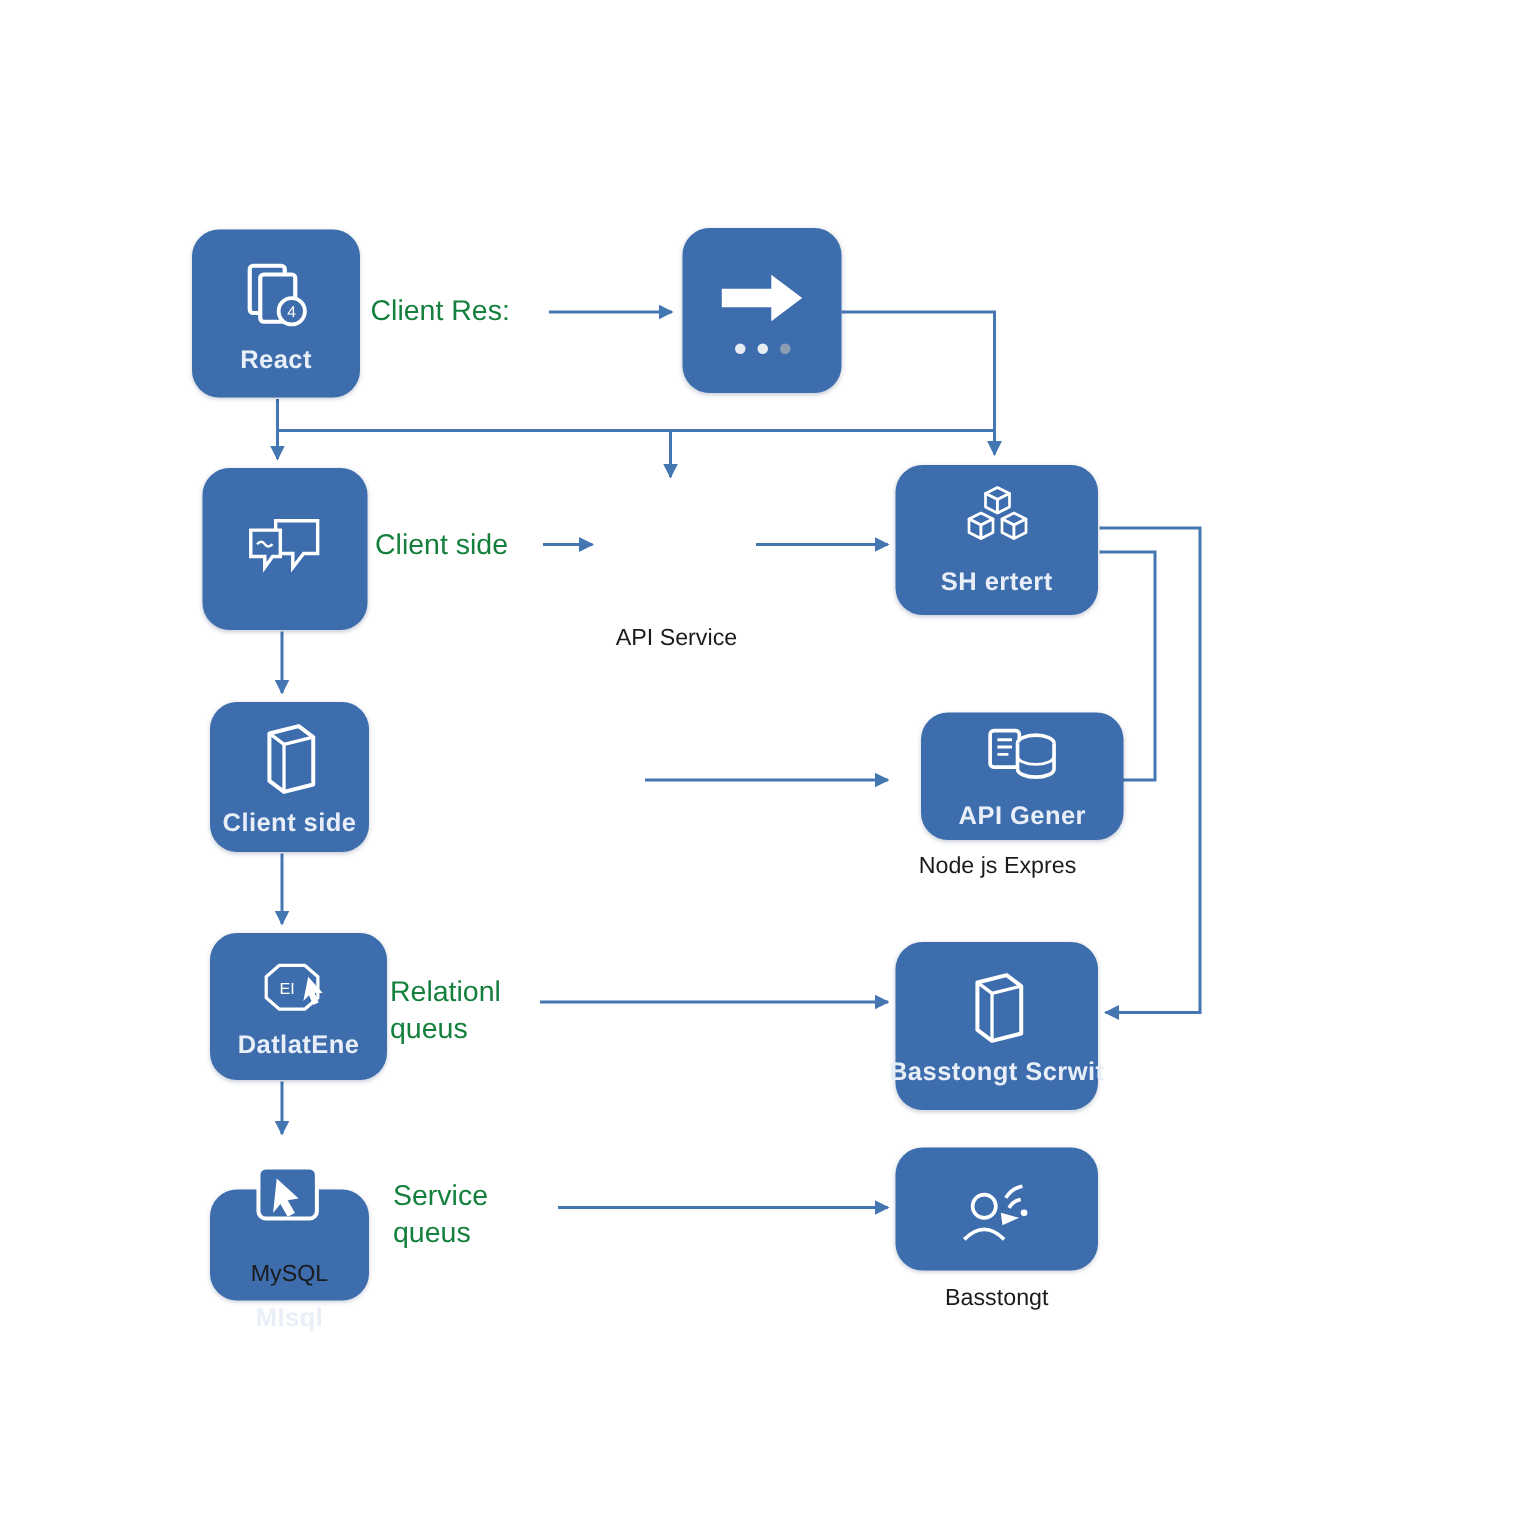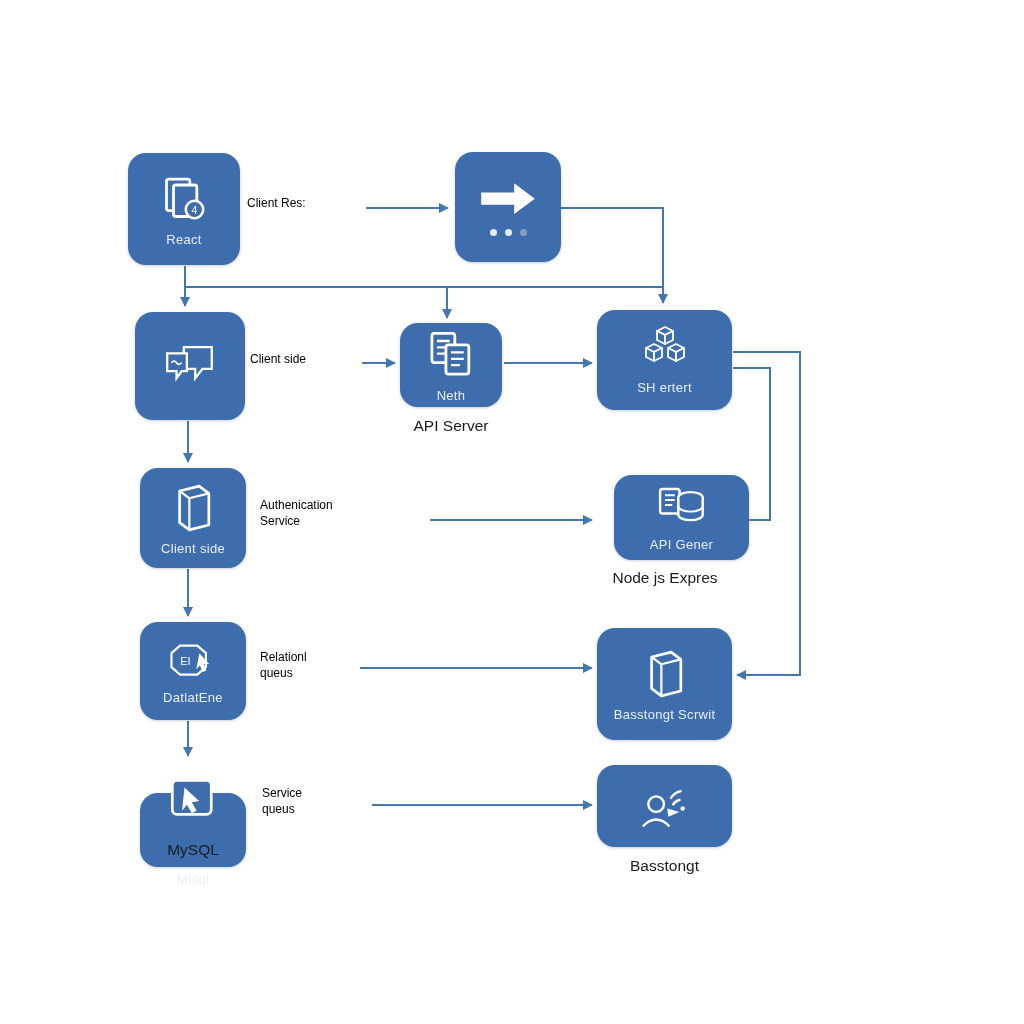--- a/index.html
+++ b/index.html
@@ -13,24 +13,24 @@
     display:flex; flex-direction:column;
     align-items:center; justify-content:center;
     gap:5px;
     box-shadow:0 1px 3px rgba(30,60,100,.25);
   }
   .node .icon { display:flex; align-items:center; justify-content:center; }
   .node .icon svg { display:block; width:56px; height:auto; }
   .node .icon[data-name="arrow-right-icon"] svg { width:66px; }
   .node .icon[data-name="cubes-icon"] svg { width:52px; }
   .node .icon[data-name="person-wifi-icon"] svg { width:62px; }
-  .nlabel { color:#e9eff8; font-size:13px; letter-spacing:.3px; white-space:nowrap; }
+  .nlabel { color:#e9eff8; font-size:17px; letter-spacing:.3px; white-space:nowrap;font-weight:bold; }
   .dots { display:flex; gap:8px; margin-top:4px; }
   .dots span { width:7px; height:7px; border-radius:50%; display:block; }
-  .text { position:absolute; color:#000000; font-size:12px; line-height:1.3; }
+  .text { position:absolute; color:#15803d; font-size:19px; line-height:1.3; }
   .text.center { text-align:center; }
   .text.caption { font-size:15.5px; color:#1b1b1b; }
 </style>
 </head>
 <body>
 
 <div id="stage" data-name="architecture-diagram">
   <svg id="edges" width="1024" height="1024" data-name="connector-layer">
     <defs>
       <marker id="ah" markerUnits="userSpaceOnUse" markerWidth="12" markerHeight="12" refX="9" refY="5" orient="auto">
@@ -78,31 +78,20 @@
     </div>
     <div class="node" data-name="chat-node" style="left: 135px; top: 312px; width: 110px; height: 108px;">
       <div class="icon" data-name="chat-icon">
         <svg viewBox="0 0 54 46">
           <path d="M21 5 h27 v21 h-9 l-7 9 v-9 h-11 z" fill="var(--node)" stroke="#fff" stroke-width="2.2"></path>
           <path d="M5 11 h19 v17 h-5 l-5 7 v-7 h-9 z" fill="var(--node)" stroke="#fff" stroke-width="2.2"></path>
           <path d="M9 20 q3 -3 5 0 t5 0" fill="none" stroke="#fff" stroke-width="1.6"></path>
         </svg>
       </div>
     </div>
-    <div class="node" data-name="api-gateway-node" style="left: 400px; top: 323px; width: 102px; height: 84px;">
-      <div class="icon" data-name="docs-icon">
-        <svg viewBox="0 0 44 44">
-          <rect x="7" y="5" width="18" height="23" rx="2" fill="var(--node)" stroke="#fff" stroke-width="2.2"></rect>
-          <path d="M11 11 h10 M11 16 h10 M11 21 h7" stroke="#fff" stroke-width="1.8"></path>
-          <rect x="18" y="14" width="18" height="23" rx="2" fill="var(--node)" stroke="#fff" stroke-width="2.2"></rect>
-          <path d="M22 20 h10 M22 25 h10 M22 30 h7" stroke="#fff" stroke-width="1.8"></path>
-        </svg>
-      </div>
-      <div class="nlabel" data-name="node-label">Neth</div>
-    </div>
     <div class="node" data-name="backend-api-node" style="left: 597px; top: 310px; width: 135px; height: 100px; gap: 15px;">
       <div class="icon" data-name="cubes-icon">
         <svg viewBox="0 0 52 40" fill="var(--node)" stroke="#fff" stroke-width="1.8" stroke-linejoin="round">
           <path d="M18 6 L26 2 L34 6 L26 10 Z"></path>
           <path d="M18 6 L26 10 L26 19 L18 15 Z"></path>
           <path d="M34 6 L26 10 L26 19 L34 15 Z"></path>
           <path d="M7 23 L15 19 L23 23 L15 27 Z"></path>
           <path d="M7 23 L15 27 L15 36 L7 32 Z"></path>
           <path d="M23 23 L15 27 L15 36 L23 32 Z"></path>
           <path d="M29 23 L37 19 L45 23 L37 27 Z"></path>
@@ -126,21 +115,21 @@
         <svg viewBox="0 0 46 40">
           <rect x="5" y="5" width="16" height="20" rx="2" fill="var(--node)" stroke="#fff" stroke-width="2"></rect>
           <path d="M9 10 h8 M9 14 h8 M9 18 h6" stroke="#fff" stroke-width="1.6"></path>
           <ellipse cx="30" cy="12" rx="10" ry="4.5" fill="var(--node)" stroke="#fff" stroke-width="2"></ellipse>
           <path d="M20 12 v14 a10 4.5 0 0 0 20 0 v-14" fill="var(--node)" stroke="#fff" stroke-width="2"></path>
           <path d="M20 19 a10 4.5 0 0 0 20 0" fill="none" stroke="#fff" stroke-width="1.6"></path>
         </svg>
       </div>
       <div class="nlabel" data-name="node-label">API Gener</div>
     </div>
-    <div class="node" data-name="database-node" style="left: 140px; top: 622px; width: 106px; height: 98px;">
+    <div class="node" data-name="database-node" style="left: 140px; top: 622px; width: 118px; height: 98px;">
       <div class="icon" data-name="hex-icon">
         <svg viewBox="0 0 52 44">
           <path d="M14 8 h16 l8 7 v13 l-8 7 h-16 l-8 -7 v-13 z" fill="var(--node)" stroke="#fff" stroke-width="2" stroke-linejoin="round"></path>
           <text x="19" y="26" font-size="10" fill="#fff" text-anchor="middle">EI</text>
           <path d="M32 15 l9 10 -5 0 2.5 6 -3.5 1.5 -2.5 -6 -3.5 3.5 z" fill="#fff"></path>
         </svg>
       </div>
       <div class="nlabel" data-name="node-label">DatlatEne</div>
     </div>
     <div class="node" data-name="storage-node" style="left: 597px; top: 628px; width: 135px; height: 112px;">
@@ -171,34 +160,30 @@
           <path d="M30 24 l11 3 -10 4.5 z" fill="#fff"></path>
         </svg>
       </div>
     </div>
     <div class="text" data-name="client-res-label" style="left: 247px; top: 196px;">
       <div data-name="label-line">Client Res:</div>
     </div>
     <div class="text" data-name="client-side-label" style="left: 250px; top: 352px;">
       <div data-name="label-line">Client side</div>
     </div>
-    <div class="text" data-name="auth-service-label" style="left: 260px; top: 498px;">
-      <div data-name="label-line">Authenication</div>
-      <div data-name="label-line">Service</div>
-    </div>
     <div class="text" data-name="relational-queue-label" style="left: 260px; top: 650px;">
       <div data-name="label-line">Relationl</div>
       <div data-name="label-line">queus</div>
     </div>
     <div class="text" data-name="message-queue-label" style="left: 262px; top: 786px;">
       <div data-name="label-line">Service</div>
       <div data-name="label-line">queus</div>
     </div>
     <div class="text center caption" data-name="api-gateway-caption" style="left: 386px; top: 416px; width: 130px;">
-      <div data-name="label-line">API Server</div>
+      <div data-name="label-line">API Service</div>
     </div>
     <div class="text center caption" data-name="node-express-caption" style="left: 590px; top: 568px; width: 150px;">
       <div data-name="label-line">Node js Expres</div>
     </div>
     <div class="text center caption" data-name="mysql-caption" style="left: 140px; top: 840px; width: 106px; text-align: center;">
       <div data-name="label-line">MySQL</div>
     </div>
     <div class="text center caption" data-name="postgres-caption" style="left: 597px; top: 856px; width: 135px;">
       <div data-name="label-line">Basstongt</div>
     </div>

